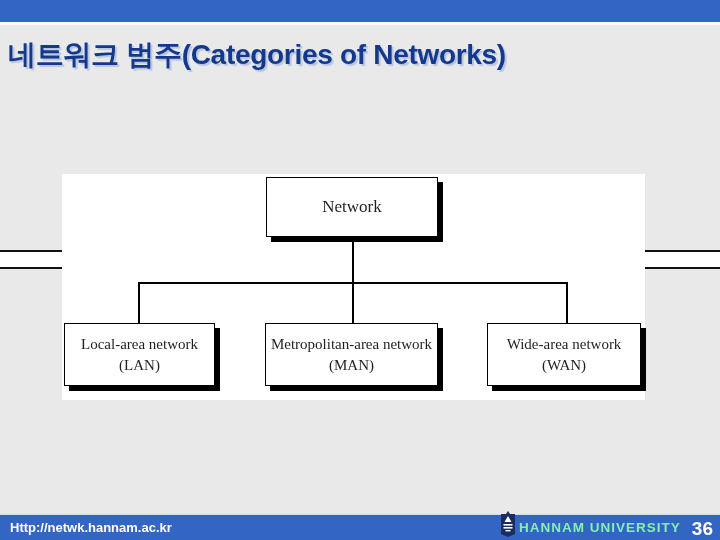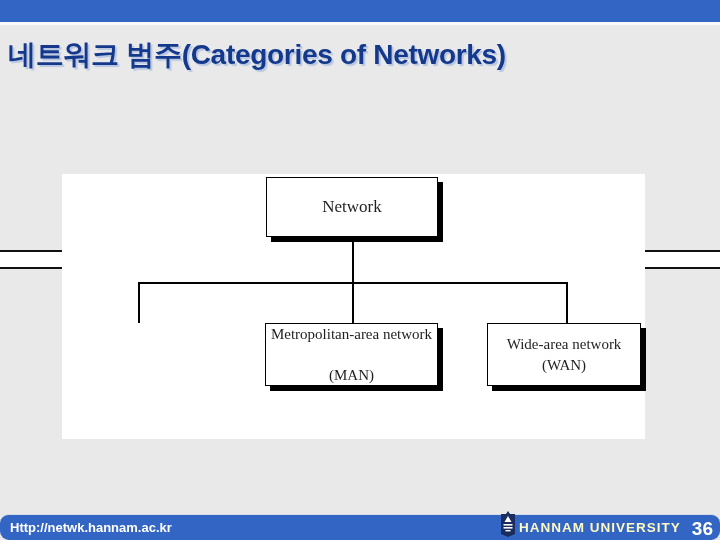--- a/index.html
+++ b/index.html
@@ -36,21 +36,21 @@
     width: 720px; height: 19px;
     background: #ffffff;
     border-top: 2px solid #111111;
     border-bottom: 2px solid #111111;
     z-index: 1;
   }
 
   
   .diagram-panel {
     position: absolute; left: 62px; top: 174px;
-    width: 583px; height: 265px;
+    width: 583px; height: 226px;
     background: #ffffff;
     z-index: 2;
   }
 
   .dbox {
     position: absolute;
     background: #ffffff;
     border: 1px solid #000000;
     box-shadow: 5px 5px 0 #000000;
     display: flex; flex-direction: column;
@@ -59,50 +59,49 @@
     color: #1f1f1f;
     text-align: center;
     z-index: 3;
   }
   .dbox-root {
     left: 204px; top: 3px; width: 172px; height: 60px;
     font-size: 17px;
   }
   .dbox-child { top: 149px; height: 63px; font-size: 15px; line-height: 1.35; white-space: nowrap; }
   .dbox-lan { left: 2px;   width: 151px; }
-  .dbox-man { left: 203px; width: 173px; justify-content: space-between; }
+  .dbox-man { left: 203px; width: 173px; }
   .dbox-wan { left: 425px; width: 154px; }
 
   .conn { position: absolute; background: #000000; z-index: 2; }
   .conn-root-v { left: 290px; top: 65px;  width: 2px;   height: 85px; }
   .conn-h      { left: 76px;  top: 108px; width: 430px; height: 2px;  }
   .conn-lan-v  { left: 76px;  top: 110px; width: 2px;   height: 39px; }
   .conn-wan-v  { left: 504px; top: 110px; width: 2px;   height: 39px; }
 
   
   .footer-bar {
     position: absolute; left: 0; bottom: 0;
     width: 720px; height: 26px;
     background: #3365c4;
     border-top: 1px solid #d8dce8;
     z-index: 4;
-    border-radius: 9px;
   }
   .footer-url {
     position: absolute; left: 10px; top: 5px;
     font-size: 13px; font-weight: bold; color: #ffffff;
     white-space: nowrap;
   }
   .univ-logo {
     position: absolute; left: 501px; top: -4px;
     width: 14px; height: 26px;
   }
   .univ-name {
     position: absolute; left: 519px; top: 5px;
-    font-size: 13.5px; font-weight: bold; color: #fef9c3;
+    font-size: 13.5px; font-weight: bold; color: #86efac;
     letter-spacing: 1px; white-space: nowrap;
   }
   .page-number {
     position: absolute; right: 7px; bottom: 0px;
     font-size: 19px; font-weight: bold; color: #ffffff;
   }
 </style>
 </head>
 <body>
 
@@ -116,20 +115,24 @@
 
   <div class="conn conn-root-v"></div>
   <div class="conn conn-h"></div>
   <div class="conn conn-lan-v"></div>
   <div class="conn conn-wan-v"></div>
 
   <div class="dbox dbox-root">
     <span>Network</span>
   </div>
 
+  <div class="dbox dbox-child dbox-lan">
+    <span>Local-area network</span>
+    <span>(LAN)</span>
+  </div>
 
   <div class="dbox dbox-child dbox-man">
     <span>Metropolitan-area network</span>
     <span>(MAN)</span>
   </div>
 
   <div class="dbox dbox-child dbox-wan">
     <span>Wide-area network</span>
     <span>(WAN)</span>
   </div>

